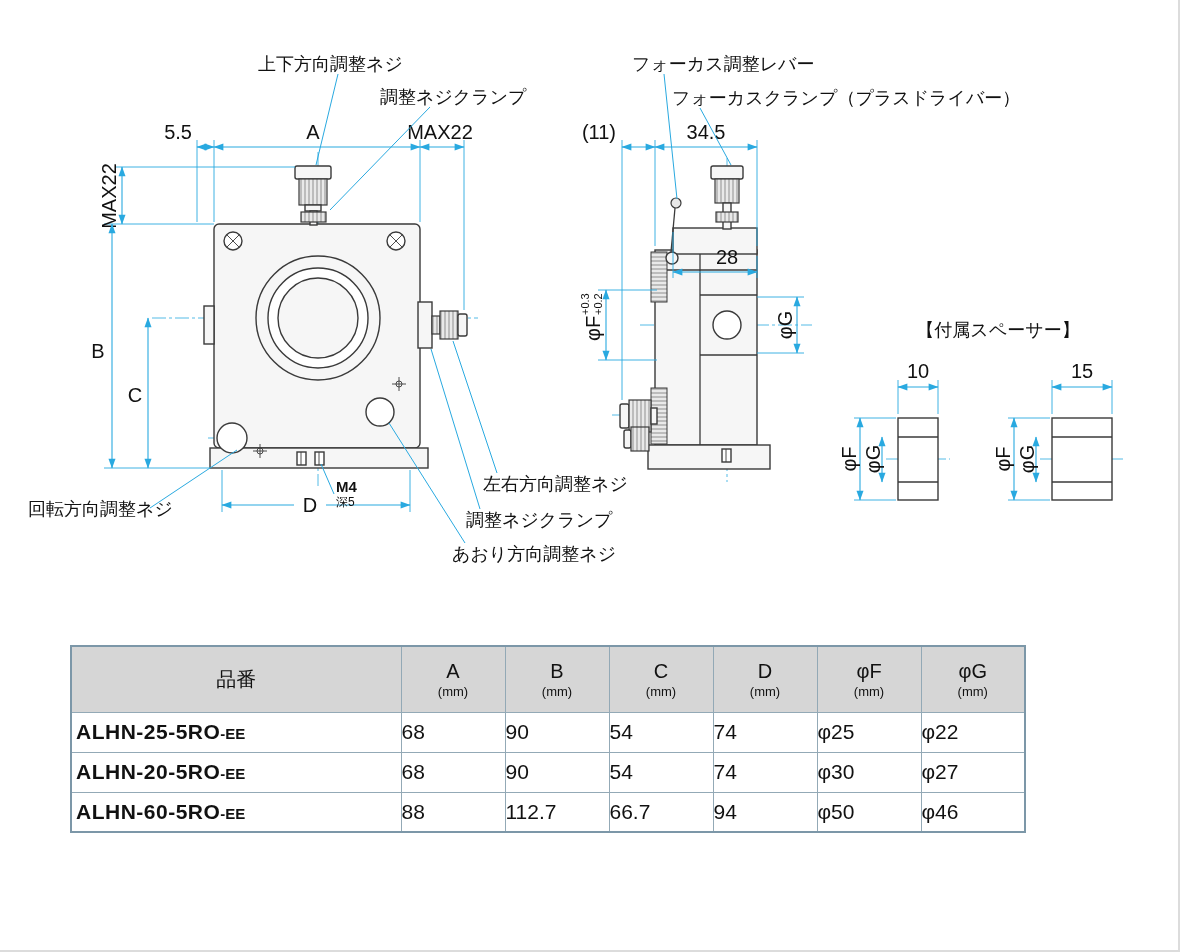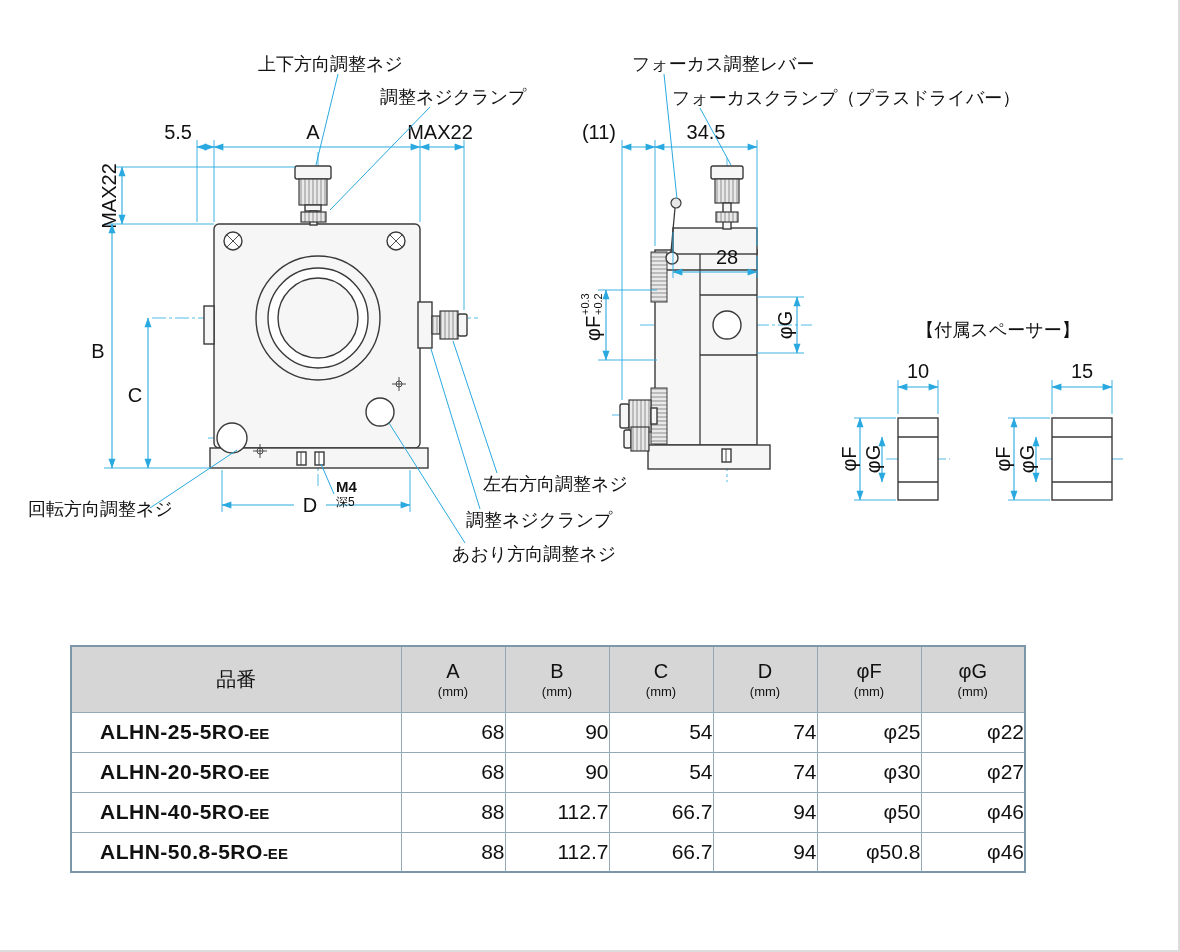--- a/index.html
+++ b/index.html
@@ -22,26 +22,26 @@
   .dim-t { font-size:20px; }
   .tol   { font-size:11px; }
   .small-b { font-size:15px; font-weight:bold; }
   .tiny  { font-size:12px; }
 
   
   .spec-table { position:absolute; left:70px; top:645px; border-collapse:collapse; table-layout:fixed; }
   .spec-table th, .spec-table td { border:1px solid #93a9b6; color:#111; }
   .spec-table { border:2px solid #7c97a8; }
   .spec-table th { background:#d6d6d6; font-weight:normal; text-align:center; vertical-align:middle; height:66px; }
-  .spec-table td { background:#ffffff; text-align:right; vertical-align:middle; height:40px; font-size:21px; }
+  .spec-table td { background:#ffffff; text-align:left; vertical-align:middle; height:40px; font-size:21px; }
   .col-part { width:330px; }
   .col-num  { width:104px; }
   .h-label { font-size:20px; line-height:1.3; }
   .h-unit  { font-size:13px; line-height:1.2; }
-  .part-cell { text-align:left !important; padding-left:28px;margin-left:16px; }
+  .part-cell { text-align:left !important; padding-left:4px;margin-left:16px; }
   .pn-base { font-size:21px; font-weight:bold; letter-spacing:0.5px; }
   .pn-suffix { font-size:15px; font-weight:bold; }
 </style>
 </head>
 <body>
 
 <div class="page">
 
   <svg class="drawing" width="1180" height="630" viewBox="0 0 1180 630">
     <defs>
@@ -341,32 +341,23 @@
       <tr>
         <td class="part-cell"><span class="pn-base">ALHN-20-5RO</span><span class="pn-suffix">-EE</span></td>
         <td>68</td>
         <td>90</td>
         <td>54</td>
         <td>74</td>
         <td>φ30</td>
         <td>φ27</td>
       </tr>
       <tr>
-        <td class="part-cell"><span class="pn-base">ALHN-40-5RO</span><span class="pn-suffix">-EE</span></td>
+        <td class="part-cell"><span class="pn-base">ALHN-60-5RO</span><span class="pn-suffix">-EE</span></td>
         <td>88</td>
         <td>112.7</td>
         <td>66.7</td>
         <td>94</td>
         <td>φ50</td>
         <td>φ46</td>
       </tr>
-      <tr>
-        <td class="part-cell"><span class="pn-base">ALHN-50.8-5RO</span><span class="pn-suffix">-EE</span></td>
-        <td>88</td>
-        <td>112.7</td>
-        <td>66.7</td>
-        <td>94</td>
-        <td>φ50.8</td>
-        <td>φ46</td>
-      </tr>
     </tbody>
   </table>
 </div>
 
 </body></html>

